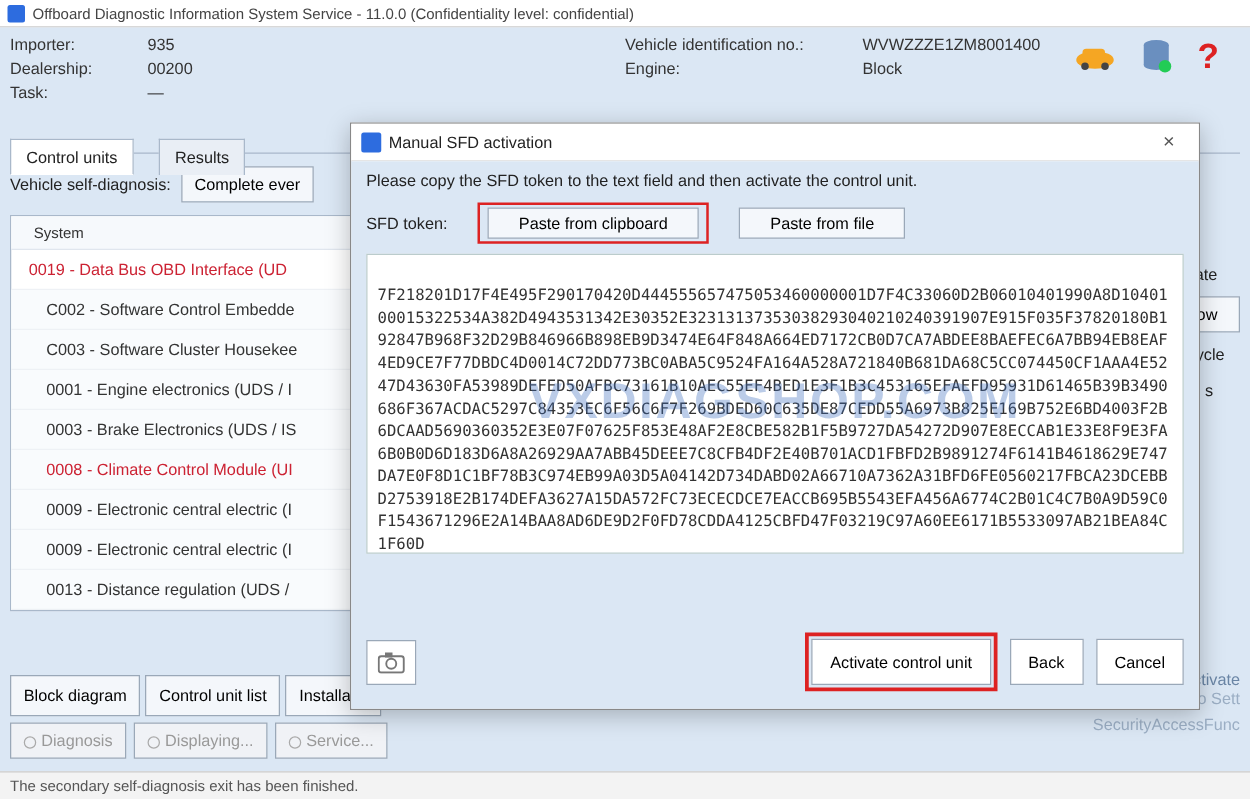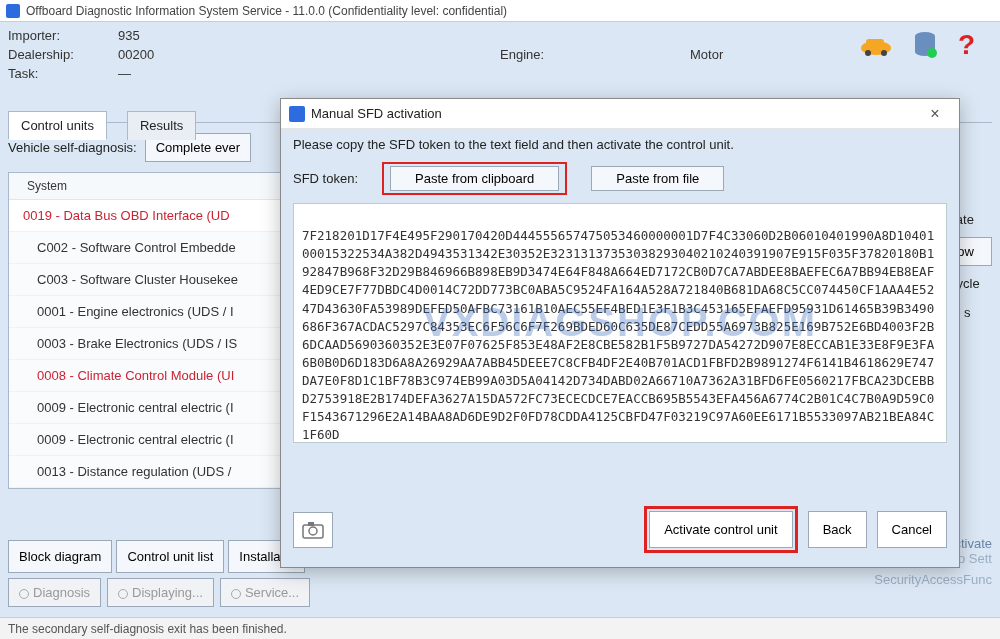--- a/index.html
+++ b/index.html
@@ -88,29 +88,33 @@
           <text x="2" y="24" font-size="28" font-weight="bold" fill="#d22">?</text>
         </svg>
     </span>
   </div>
 
   <div class="inforow">
     <div class="infocell">
         <span class="lbl">Importer:</span>
         <span class="val">935</span>
       </div>
+    <div class="infocell">
+        <span class="lbl" style="width:190px">Vehicle identification no.:</span>
+        <span class="val">WVWZZZE1ZM8001400</span>
+      </div>
   </div>
   <div class="inforow">
     <div class="infocell">
         <span class="lbl">Dealership:</span>
         <span class="val">00200</span>
       </div>
     <div class="infocell">
         <span class="lbl" style="width:190px">Engine:</span>
-        <span class="val">Motor</span>
+        <span class="val">Block</span>
       </div>
   </div>
   <div class="inforow">
     <div class="infocell">
         <span class="lbl">Task:</span>
         <span class="val">—</span>
       </div>
     <div class="infocell"></div>
   </div>
 

